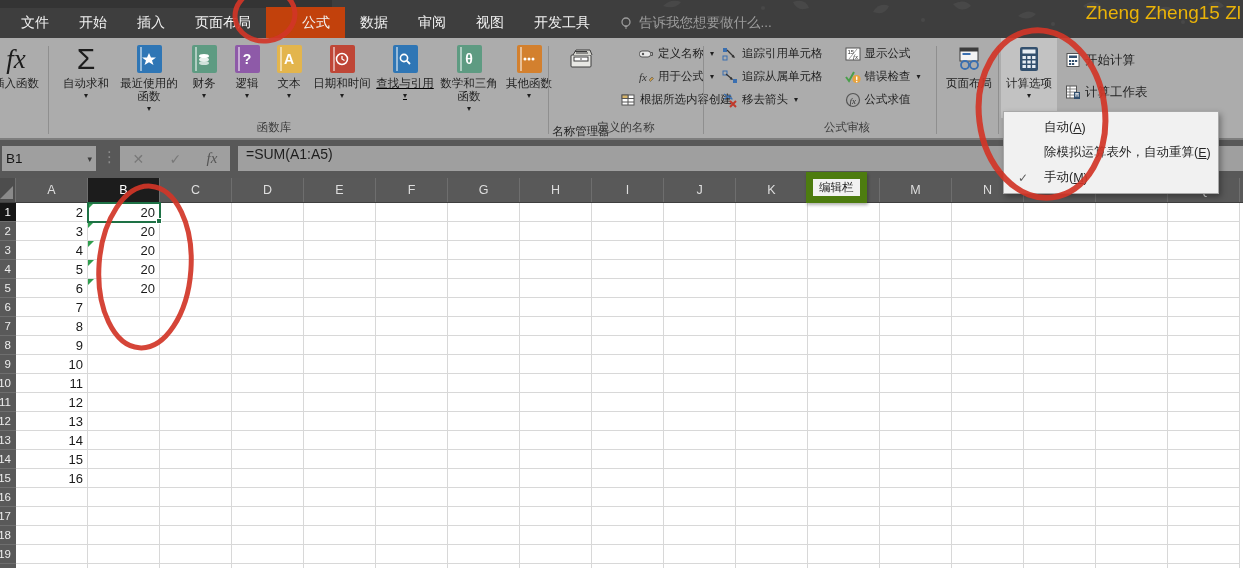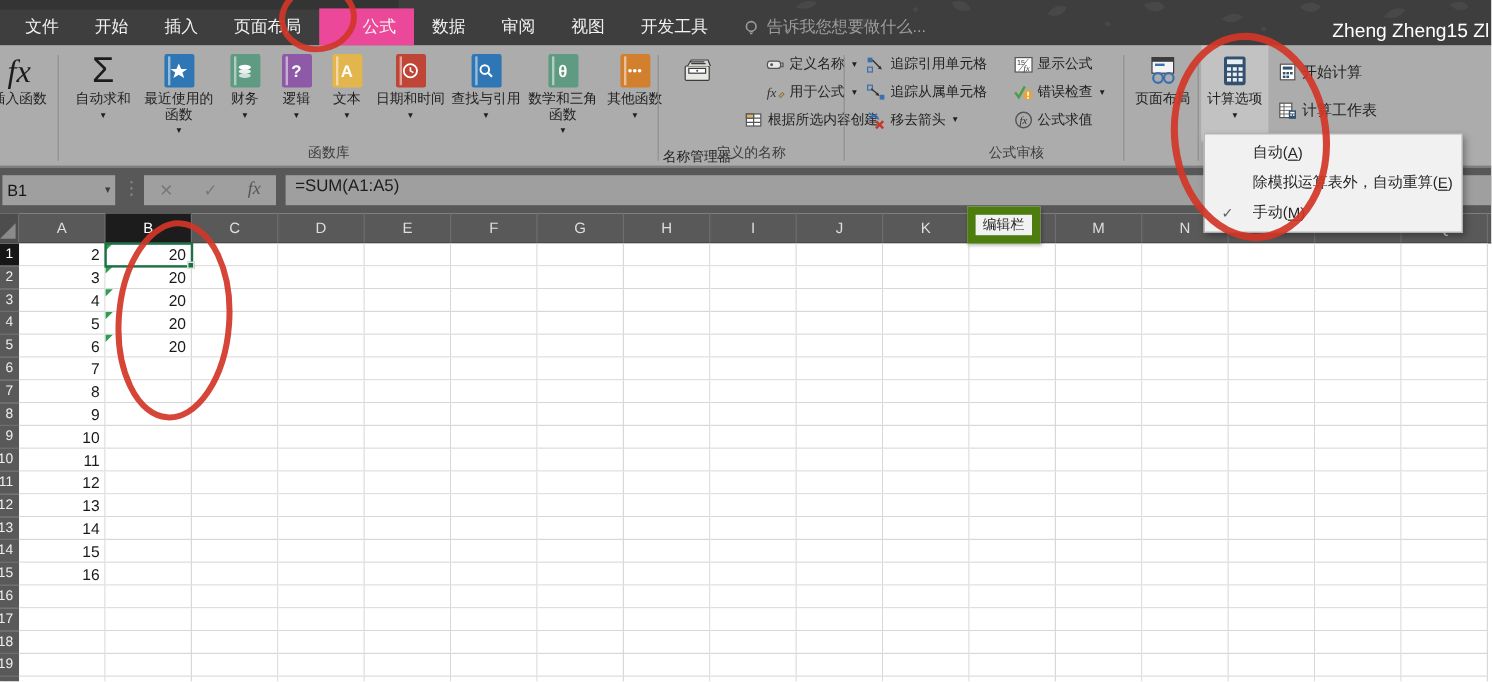--- a/index.html
+++ b/index.html
@@ -6,23 +6,23 @@
   html,body { width:1243px; height:568px; }
   body { font-family:"Liberation Sans","DejaVu Sans",sans-serif; overflow:hidden; background:#fff; }
   #app { position:relative; width:1243px; height:568px; overflow:hidden; background:#fff; }
 
   
   .titlebar { position:absolute; left:0; top:0; width:1243px; height:38px; background:#3e3e3e; overflow:hidden; }
   .qa-strip { position:absolute; left:0; top:0; width:332px; height:8px; background:#343434; }
   .decor { position:absolute; right:0; top:0; width:620px; height:38px; opacity:.8; }
   .tabstrip { position:absolute; left:6px; top:8px; height:30px; display:flex; align-items:center; }
   .tab { color:#f2f2f2; font-size:14px; padding:7px 15px 8px; cursor:default; white-space:nowrap; }
-  .tab.selected { background:#ec4899;padding-left:36px; }
+  .tab.selected { background:#c2410c;padding-left:36px; }
   .tellme { display:flex; align-items:center; gap:6px; margin-left:14px; color:#9c9c9c; font-size:13.5px; }
-  .username { position:absolute; right:2px; top:18px; color:#ffffff; font-size:16px; white-space:nowrap; }
+  .username { position:absolute; right:2px; top:2px; color:#eab308; font-size:19px; white-space:nowrap; }
 
   
   .ribbon { position:absolute; left:0; top:38px; width:1243px; height:102px; background:#acacac; border-bottom:2px solid #7e7e7e; }
   .vsep { position:absolute; top:8px; width:1px; height:88px; background:#8f8f8f; }
   .grp-label { position:absolute; top:82px; font-size:11.5px; color:#3c3c3c; transform:translateX(-50%); white-space:nowrap; }
 
   .big-row { position:absolute; top:0; display:flex; align-items:flex-start; }
   .big-btn { display:flex; flex-direction:column; align-items:center; padding-top:5px; min-height:80px; text-align:center; }
   .big-btn.hl { background:#c2c2c2; }
   .bb-icon { height:32px; display:flex; align-items:center; justify-content:center; }
@@ -185,21 +185,21 @@
           <span class="book" style="background:#bf4636;">
               <svg class="ico16" viewBox="0 0 16 16">
                 <circle cx="8" cy="8" r="5.5" fill="none" stroke="#fff" stroke-width="1.5"></circle>
                 <path d="M8 5 v3 l2.5 1.5" stroke="#fff" stroke-width="1.3" fill="none"></path>
               </svg>
             </span>
         </div>
         <div class="bb-label">日期和时间</div>
         <div class="bb-arrow">▾</div>
       </div>
-      <div class="big-btn" style="width:62px;">
+      <div class="big-btn" style="width:62px;text-decoration:underline;">
         <div class="bb-icon">
           <span class="book" style="background:#2f76b5;">
               <svg class="ico16" viewBox="0 0 16 16">
                 <circle cx="7" cy="7" r="3.6" fill="none" stroke="#fff" stroke-width="1.6"></circle>
                 <path d="M9.7 9.7 L13 13" stroke="#fff" stroke-width="1.8"></path>
               </svg>
             </span>
         </div>
         <div class="bb-label">查找与引用</div>
         <div class="bb-arrow">▾</div>

